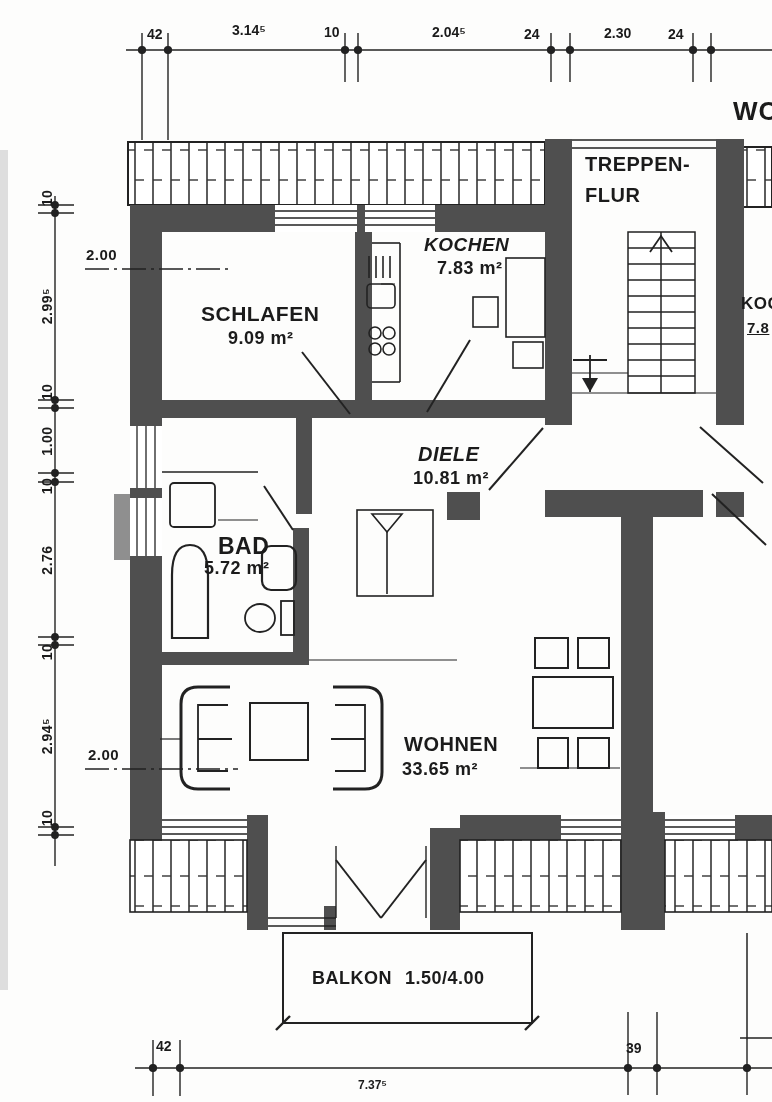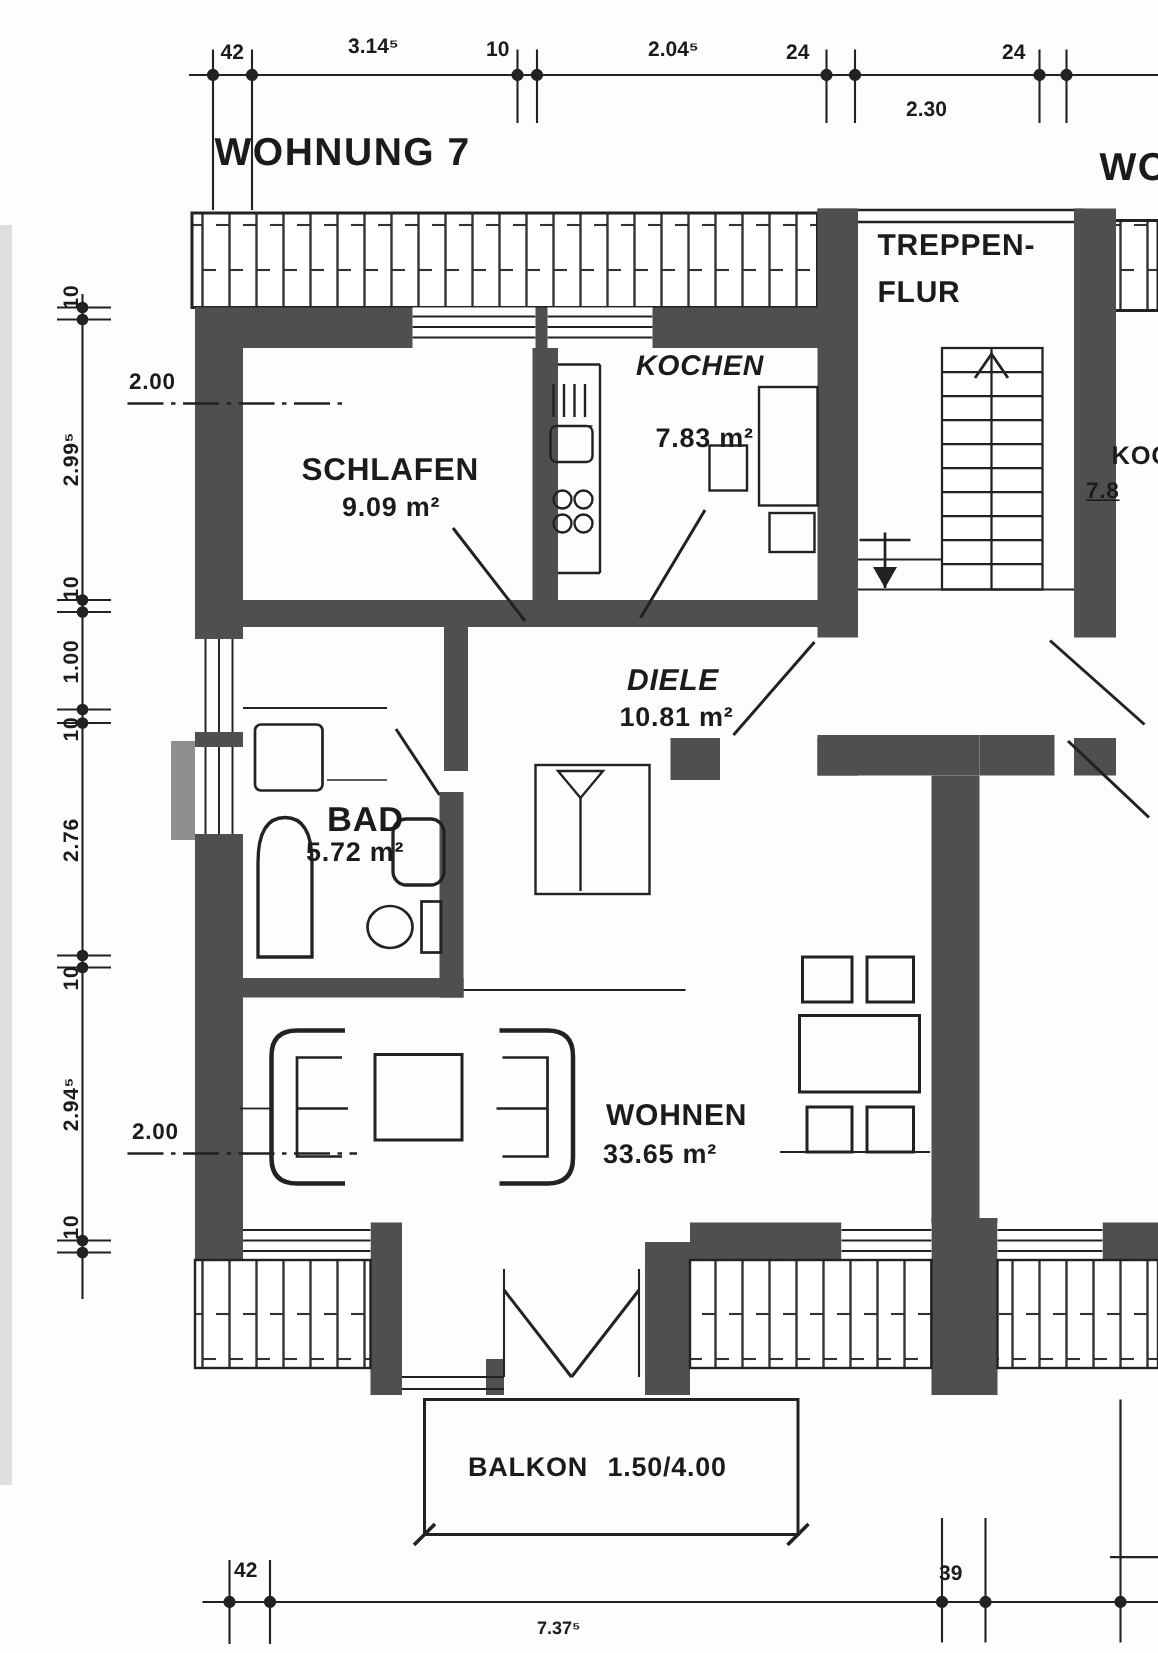--- a/index.html
+++ b/index.html
@@ -256,53 +256,52 @@
         <line x1="657" y1="1012" x2="657" y2="1095"></line>
       <line x1="747" y1="1040" x2="747" y2="1095"></line>
       <circle cx="153" cy="1068" r="3.4"></circle>
         <circle cx="180" cy="1068" r="3.4"></circle>
       <circle cx="628" cy="1068" r="3.4"></circle>
         <circle cx="657" cy="1068" r="3.4"></circle>
       <circle cx="747" cy="1068" r="3.4"></circle>
     </g>
   </svg>
 
-  <span class="lbl title" style="left:143px;top:86px;">WOHNUNG 7</span>
   <span class="lbl title" style="left:733px;top:96px;">WO</span>
 
   <span class="lbl room" style="left:585px;top:153px;">TREPPEN-</span>
   <span class="lbl room" style="left:585px;top:184px;">FLUR</span>
 
   <span class="lbl room" style="left:424px;top:234px;font-size:19px;font-style:italic;">KOCHEN</span>
-  <span class="lbl area" style="left:437px;top:258px;margin-top:24px;">7.83 m²</span>
+  <span class="lbl area" style="left:437px;top:258px;">7.83 m²</span>
 
   <span class="lbl room" style="left:201px;top:302px;font-size:21px;">SCHLAFEN</span>
   <span class="lbl area" style="left:228px;top:328px;">9.09 m²</span>
 
   <span class="lbl room" style="left:418px;top:443px;font-style:italic;">DIELE</span>
   <span class="lbl area" style="left:413px;top:468px;">10.81 m²</span>
 
   <span class="lbl room" style="left:218px;top:533px;font-size:23px;">BAD</span>
   <span class="lbl area" style="left:204px;top:558px;">5.72 m²</span>
 
   <span class="lbl room" style="left:404px;top:733px;">WOHNEN</span>
   <span class="lbl area" style="left:402px;top:759px;">33.65 m²</span>
 
   <span class="lbl area" style="left:312px;top:968px;">BALKON</span>
   <span class="lbl area" style="left:405px;top:968px;">1.50/4.00</span>
 
   <span class="lbl" style="left:741px;top:294px;font-size:17px;">KOC</span>
-  <span class="lbl" style="left:724px;top:319px;font-size:15px;text-decoration:underline;">7.8</span>
+  <span class="lbl" style="left:747px;top:319px;font-size:15px;text-decoration:underline;">7.8</span>
 
   <span class="lbl dim" style="left:147px;top:26px;">42</span>
   <span class="lbl dim" style="left:232px;top:22px;">3.14⁵</span>
   <span class="lbl dim" style="left:324px;top:24px;">10</span>
   <span class="lbl dim" style="left:432px;top:24px;">2.04⁵</span>
   <span class="lbl dim" style="left:524px;top:26px;">24</span>
-  <span class="lbl dim" style="left:604px;top:25px;margin-top:39px;">2.30</span>
+  <span class="lbl dim" style="left:604px;top:25px;">2.30</span>
   <span class="lbl dim" style="left:668px;top:26px;">24</span>
 
   <span class="lbl vdim" style="top:190px;">10</span>
   <span class="lbl vdim" style="top:298px;">2.99⁵</span>
   <span class="lbl vdim" style="top:384px;">10</span>
   <span class="lbl vdim" style="top:433px;">1.00</span>
   <span class="lbl vdim" style="top:478px;">10</span>
   <span class="lbl vdim" style="top:552px;">2.76</span>
   <span class="lbl vdim" style="top:644px;">10</span>
   <span class="lbl vdim" style="top:728px;">2.94⁵</span>

